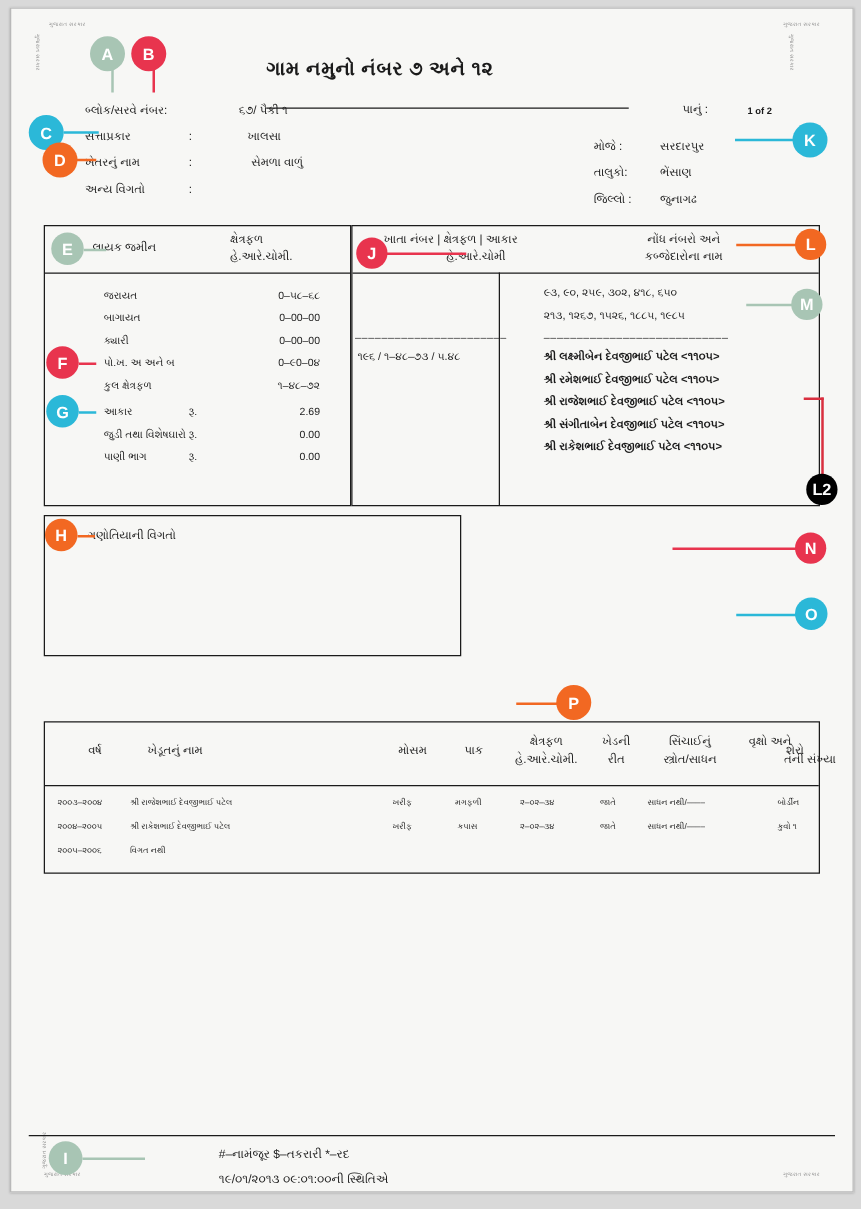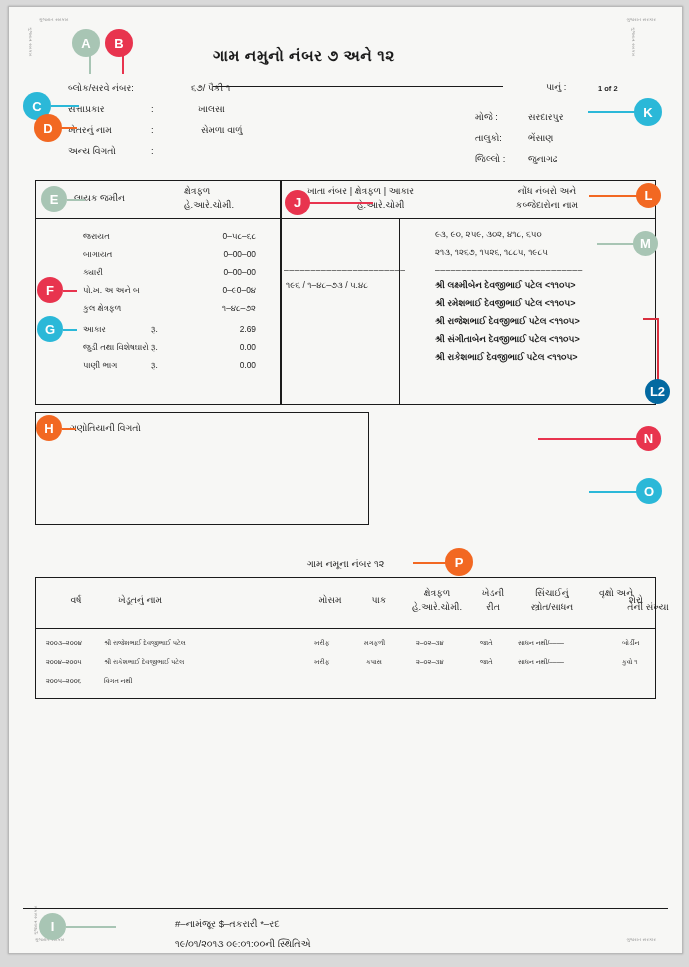--- a/index.html
+++ b/index.html
@@ -236,21 +236,20 @@
         <div class="name-line" style="left:153px; top:135px;">શ્રી  રાજેશભાઈ  દેવજીભાઈ  પટેલ &lt;૧૧૦૫&gt;</div>
         <div class="name-line" style="left:153px; top:153px;">શ્રી  સંગીતાબેન  દેવજીભાઈ  પટેલ &lt;૧૧૦૫&gt;</div>
         <div class="name-line" style="left:153px; top:171px;">શ્રી  રાકેશભાઈ  દેવજીભાઈ  પટેલ &lt;૧૧૦૫&gt;</div>
       </div>
 
       <div class="box" style="left:12px; top:397px; width:334px; height:113px;">
         <div class="sec-title" style="left:34px; top:10px;">ગણોતિયાની   વિગતો</div>
       </div>
 
 
-      <div class="gn12" style="left:0px; top:543px;">ગામ નમૂના  નંબર  ૧૨</div>
 
       <div class="box" style="left:12px; top:562px; width:621px; height:122px;">
         <div class="hdr-rule" style="top:50px;"></div>
 
         <div class="cellhdr center" style="left:10px; top:17px; width:60px;">વર્ષ</div>
         <div class="cellhdr" style="left:82px; top:17px;">ખેડૂતનું નામ</div>
         <div class="cellhdr center" style="left:268px; top:17px; width:52px;">મોસમ</div>
         <div class="cellhdr center" style="left:322px; top:17px; width:42px;">પાક</div>
         <div class="cellhdr center" style="left:366px; top:10px; width:70px;">ક્ષેત્રફળ</div>
         <div class="cellhdr center" style="left:366px; top:24px; width:70px;">હે.આરે.ચોમી.</div>
@@ -321,21 +320,21 @@
     <div class="marker" style="left:276px; top:183px; width:25px; height:25px; background:#e8344e;">J</div>
 
     <div class="leader" style="left:579px; top:104px; width:48px; height:2px; background:#2bb8d8;"></div>
     <div class="marker" style="left:625px; top:91px; width:28px; height:28px; background:#2bb8d8;">K</div>
 
     <div class="leader" style="left:580px; top:188px; width:48px; height:1.6px; background:#f26822;"></div>
     <div class="marker" style="left:627px; top:176px; width:25px; height:25px; background:#f26822;">L</div>
 
     <div class="leader" style="left:634px; top:311px; width:16px; height:1.6px; background:#d92f3f;"></div>
     <div class="leader" style="left:648px; top:311px; width:1.6px; height:67px; background:#d92f3f;"></div>
-    <div class="marker" style="left:636px; top:372px; width:25px; height:25px; background:#0369a1;">L2</div>
+    <div class="marker" style="left:636px; top:372px; width:25px; height:25px; background:#000000;">L2</div>
 
     <div class="leader" style="left:588px; top:236px; width:40px; height:1.6px; background:#a8c5b4;"></div>
     <div class="marker" style="left:624px; top:224px; width:25px; height:25px; background:#a8c5b4;">M</div>
 
     <div class="leader" style="left:529px; top:431px; width:100px; height:1.6px; background:#e8344e;"></div>
     <div class="marker" style="left:627px; top:419px; width:25px; height:25px; background:#e8344e;">N</div>
 
     <div class="leader" style="left:580px; top:484px; width:50px; height:2px; background:#2bb8d8;"></div>
     <div class="marker" style="left:627px; top:471px; width:26px; height:26px; background:#2bb8d8;">O</div>
 

